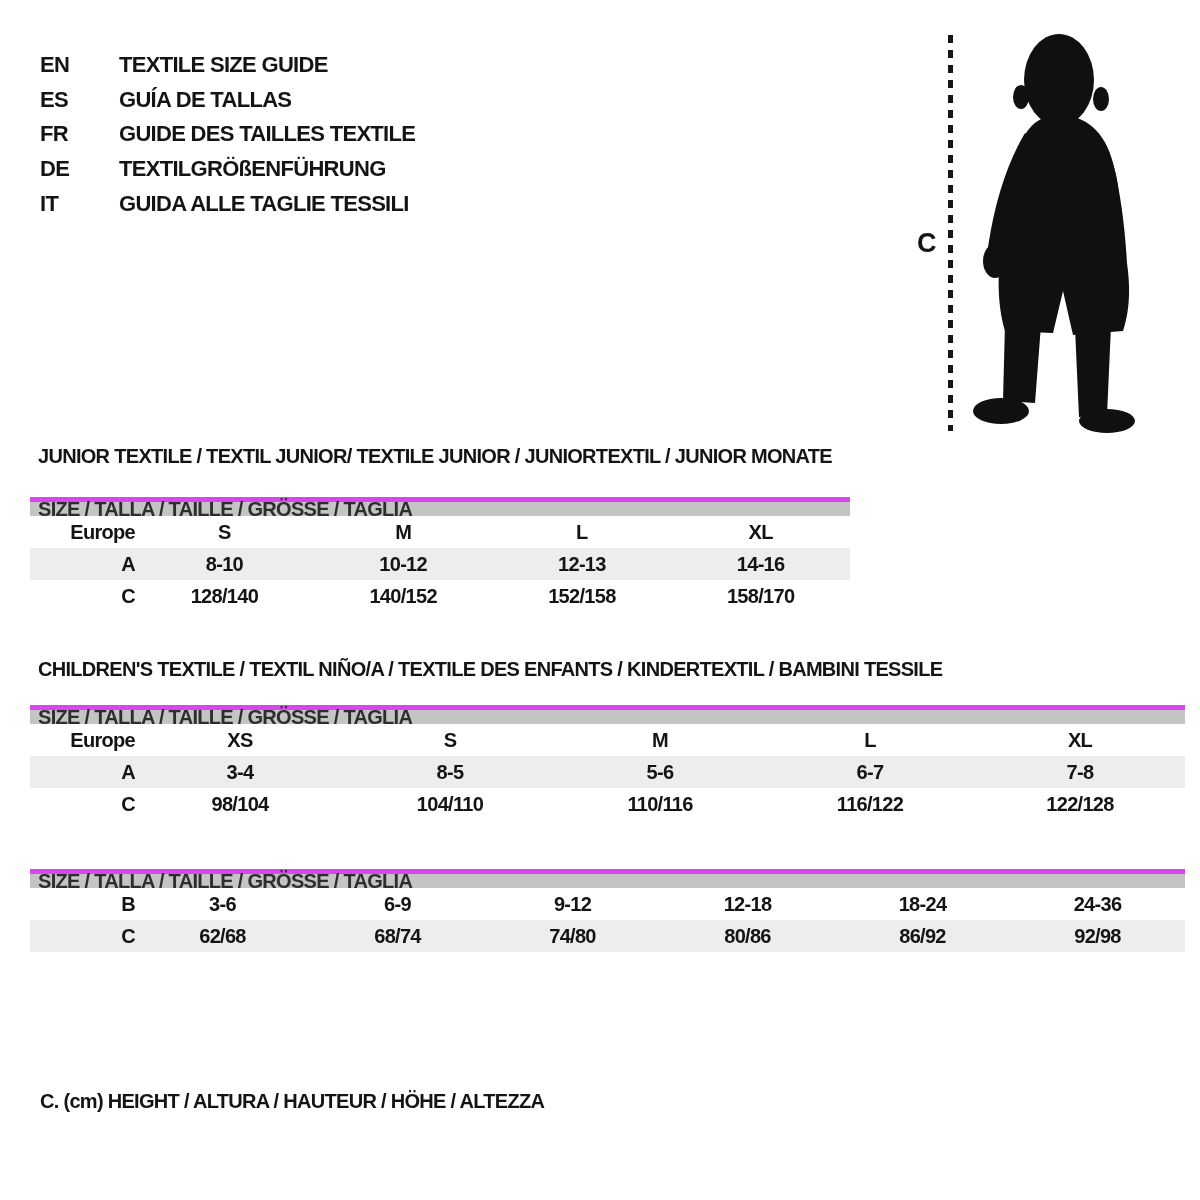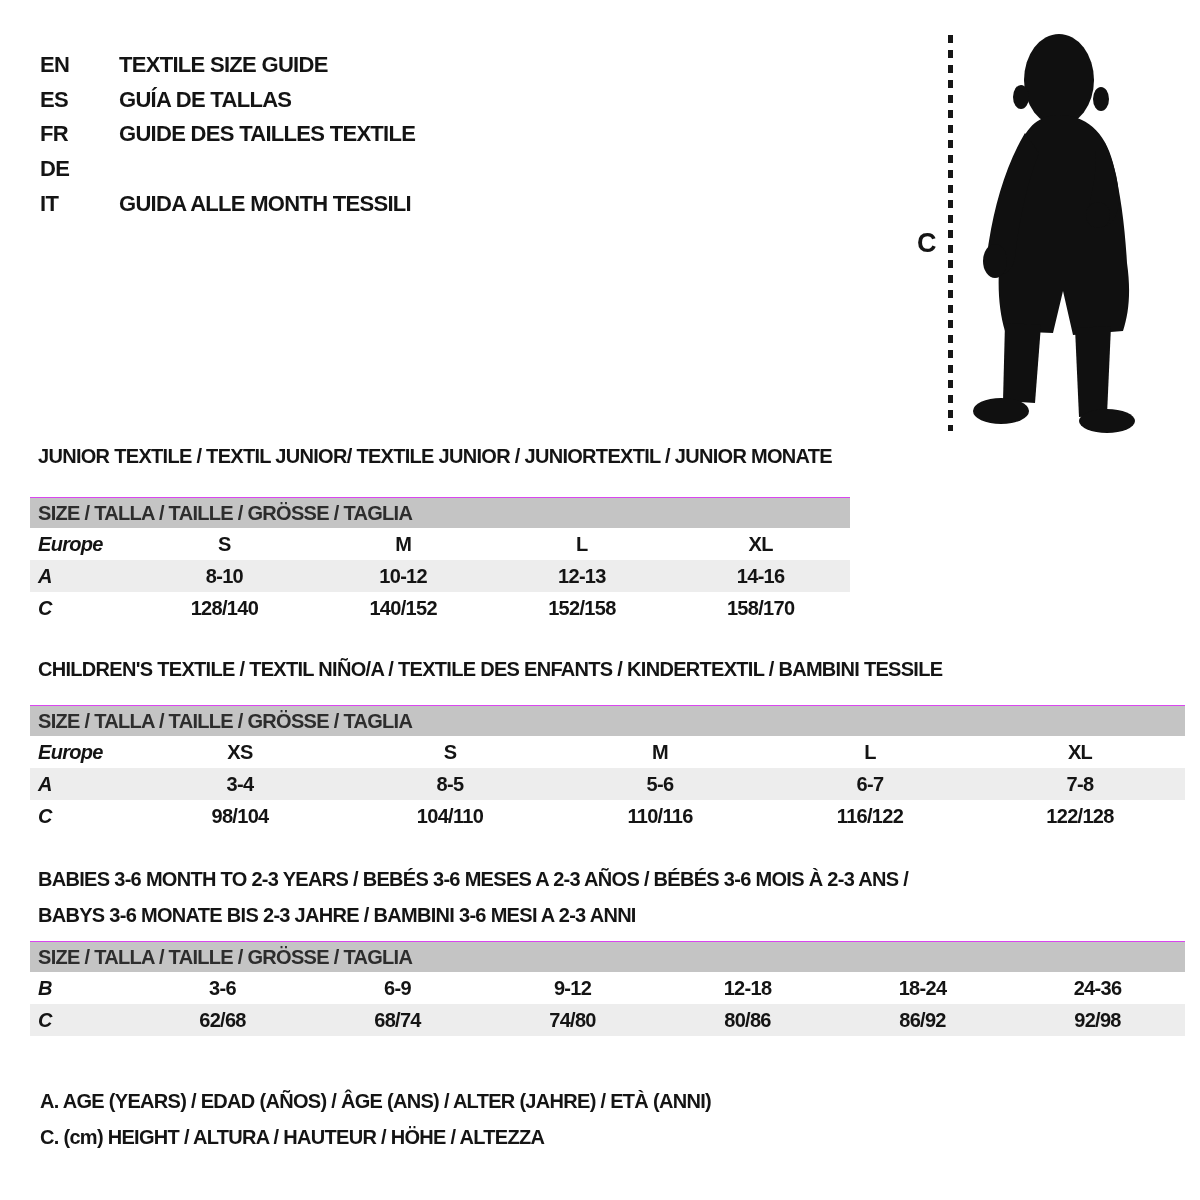--- a/index.html
+++ b/index.html
@@ -21,26 +21,26 @@
   
   .sec{position:absolute;left:30px;}
   .sec-title{padding-left:8px;font-size:20px;line-height:22px;white-space:nowrap;}
   .sec0{top:430px;width:820px;}
   .sec0 .table{margin-top:30px;}
   .sec1{top:643px;width:1155px;}
   .sec1 .table{margin-top:25px;}
   .sec2{top:846px;width:1155px;}
   .sec2 .sec-title{line-height:36px;}
   .sec2 .table{margin-top:8px;}
-  .size-band{height:31px;background:#c4c4c4;color:#2d2d2d;display:flex;align-items:center;
-    padding-left:8px;font-size:20px;box-sizing:border-box;border-top:1px solid #d946ef;}
+  .size-band{height:19px;background:#c4c4c4;color:#2d2d2d;display:flex;align-items:center;
+    padding-left:8px;font-size:20px;box-sizing:border-box;border-top:5px solid #d946ef;}
   .trow{display:flex;height:32px;align-items:center;font-size:20px;}
   .trow.shaded{background:#ededed;}
   .cell{flex:1;text-align:center;white-space:nowrap;}
-  .cell.label{flex:0 0 97px;padding-left:8px;text-align:left;font-style:italic;}
+  .cell.label{flex:0 0 97px;padding-left:8px;text-align:right;}
   
   .legend{position:absolute;left:40px;top:1068px;font-size:20px;line-height:36px;}
   .legend-line{white-space:nowrap;}
 </style>
 </head>
 <body>
 
 <div class="page">
 
   <div class="langs">
@@ -51,24 +51,25 @@
     <div class="lang-row">
       <span class="lang-code">ES</span>
       <span class="lang-title">GUÍA DE TALLAS</span>
     </div>
     <div class="lang-row">
       <span class="lang-code">FR</span>
       <span class="lang-title">GUIDE DES TAILLES TEXTILE</span>
     </div>
     <div class="lang-row">
       <span class="lang-code">DE</span>
+      <span class="lang-title">TEXTILGRÖßENFÜHRUNG</span>
     </div>
     <div class="lang-row">
       <span class="lang-code">IT</span>
-      <span class="lang-title">GUIDA ALLE MONTH TESSILI</span>
+      <span class="lang-title">GUIDA ALLE TAGLIE TESSILI</span>
     </div>
   </div>
 
   <div class="measure-line"></div>
   <div class="measure-label">C</div>
 
   <svg class="toddler" viewBox="0 0 190 410" xmlns="http://www.w3.org/2000/svg" aria-hidden="true">
     <g fill="#101010">
       <ellipse cx="104" cy="57" rx="35" ry="46"></ellipse>
       <ellipse cx="66" cy="74" rx="8" ry="12"></ellipse>
@@ -146,24 +147,20 @@
             <div class="cell">104/110</div>
             <div class="cell">110/116</div>
             <div class="cell">116/122</div>
             <div class="cell">122/128</div>
           </div>
         </div>
     </div>
   </section>
 
   <section class="sec sec2">
-    <div class="sec-title">
-        <div>BABIES 3-6 MONTH TO 2-3 YEARS / BEBÉS 3-6 MESES A 2-3 AÑOS / BÉBÉS 3-6 MOIS À 2-3 ANS /</div>
-        <div>BABYS 3-6 MONATE BIS 2-3 JAHRE / BAMBINI 3-6 MESI A 2-3 ANNI</div>
-      </div>
     <div class="table">
       <div class="size-band">SIZE / TALLA / TAILLE / GRÖSSE / TAGLIA</div>
       <div class="rows">
           <div class="trow">
             <div class="cell label">B</div>
             <div class="cell">3-6</div>
             <div class="cell">6-9</div>
             <div class="cell">9-12</div>
             <div class="cell">12-18</div>
             <div class="cell">18-24</div>
@@ -176,17 +173,16 @@
             <div class="cell">74/80</div>
             <div class="cell">80/86</div>
             <div class="cell">86/92</div>
             <div class="cell">92/98</div>
           </div>
         </div>
     </div>
   </section>
 
   <div class="legend">
-    <div class="legend-line">A. AGE (YEARS) / EDAD (AÑOS) / ÂGE (ANS) / ALTER (JAHRE) / ETÀ (ANNI)</div>
     <div class="legend-line">C. (cm) HEIGHT / ALTURA / HAUTEUR / HÖHE / ALTEZZA</div>
   </div>
 
 </div>
 
 </body></html>

